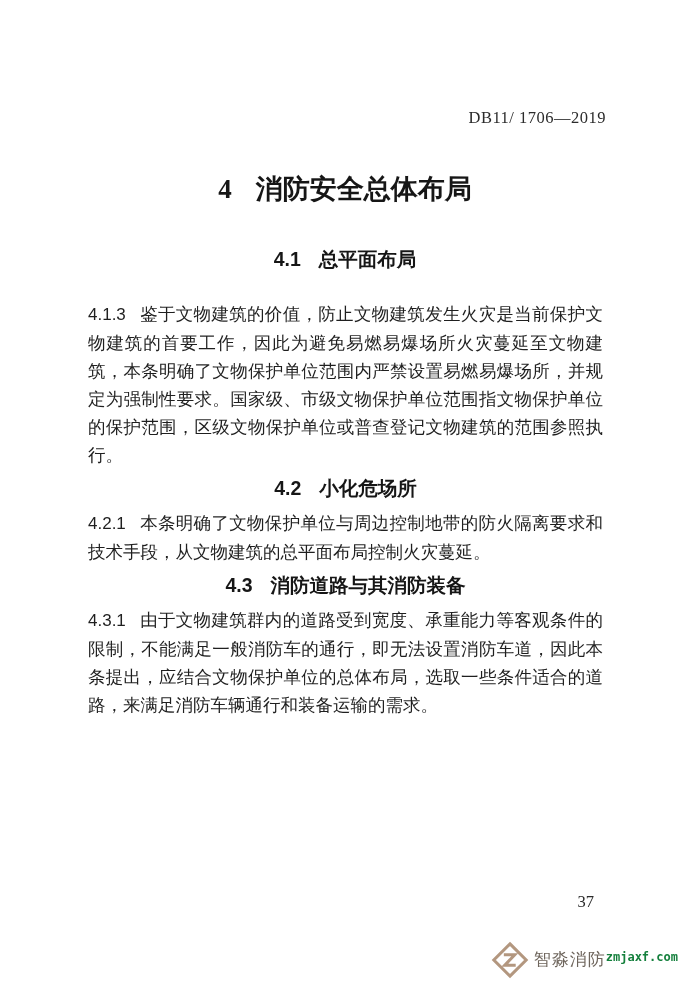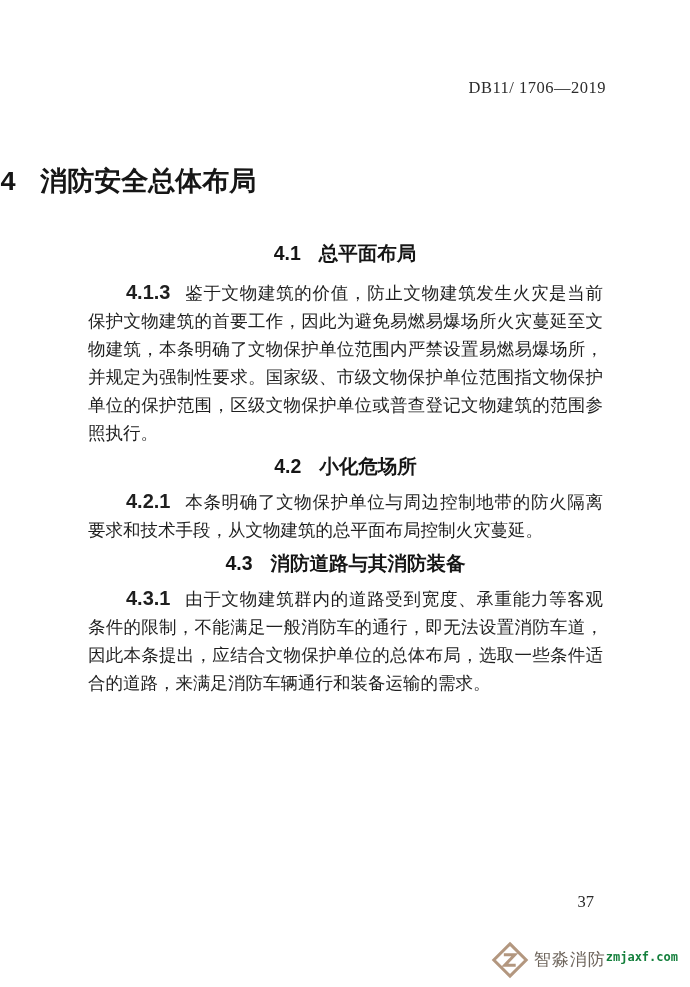--- a/index.html
+++ b/index.html
@@ -7,62 +7,62 @@
     position: relative;
     width: 690px;
     height: 987px;
     margin: 0 auto;
     background: #ffffff;
     overflow: hidden;
     font-family: "Liberation Serif", "DejaVu Serif", serif;
     color: #1f1f1f;
   }
   .doc-header {
-    padding-top: 78px;
+    padding-top: 108px;
     padding-right: 84px;
     text-align: right;
     font-size: 16.5px;
     line-height: 20px;
     color: #2b2b2b;
     letter-spacing: 0.5px;
   }
   .chapter-title {
-    margin-top: 68px;
-    font-family: Liberation Mono, monospace;
+    margin-top: 44px;
+    text-align: center;
+    font-family: Liberation Serif, serif;
     font-weight: bold;
     font-size: 27px;
     line-height: 34px;
     color: #161616;
   }
   .chapter-title .num { margin-right: 24px; }
   .section-heading {
     text-align: center;
     font-family: "Liberation Sans", "DejaVu Sans", sans-serif;
     font-weight: bold;
     font-size: 19.5px;
     line-height: 26px;
     color: #161616;
   }
   .section-heading .num { margin-right: 18px; }
-  .sh-first { margin: 40px 0 12px 0; }
+  .sh-first { margin: 40px 0 28px 0; }
   .sh-mid   { margin: 6px 0 8px 0; }
   .body-text { padding: 0 87px 0 88px; }
   .body-para {
     margin: 0;
     font-size: 17.5px;
     line-height: 28px;
     text-align: justify;
     color: #1f1f1f;
   }
   .body-para .pnum {
     font-family: "Liberation Sans", "DejaVu Sans", sans-serif;
-    font-weight: bold;
-    font-size: 20px;
+    font-weight: normal;
+    font-size: 17px;
     margin-right: 14px;
-    margin-left: 38px;
   }
   .lead-indent { text-indent: 2em; }
   .page-number {
     position: absolute;
     top: 892px;
     right: 96px;
     font-size: 16.5px;
     color: #2b2b2b;
   }
   .watermark {

